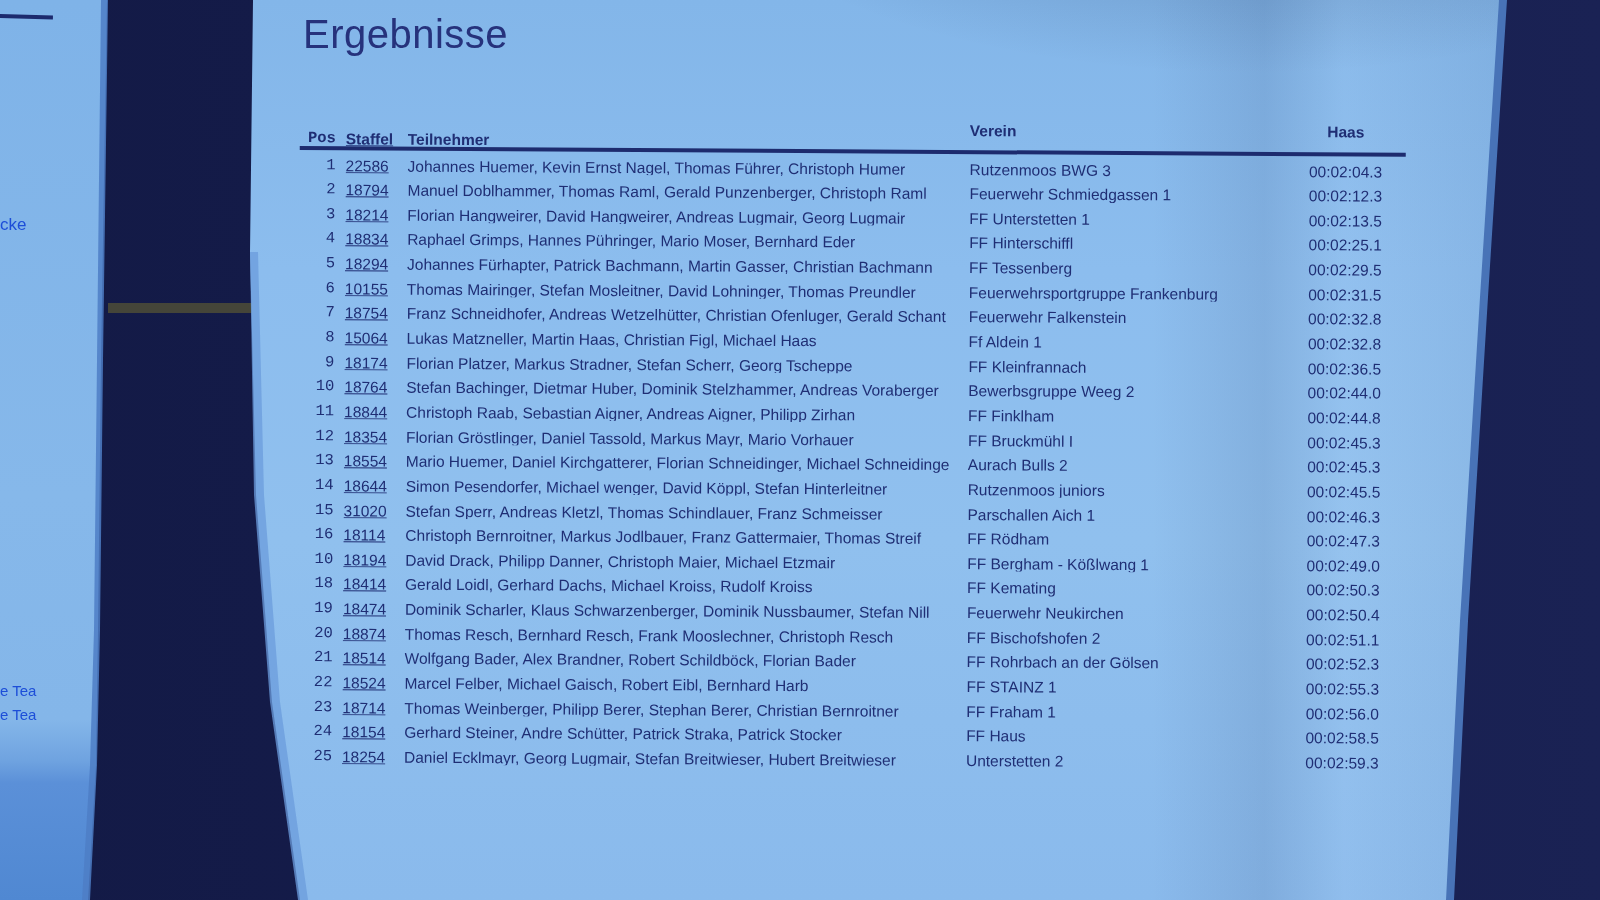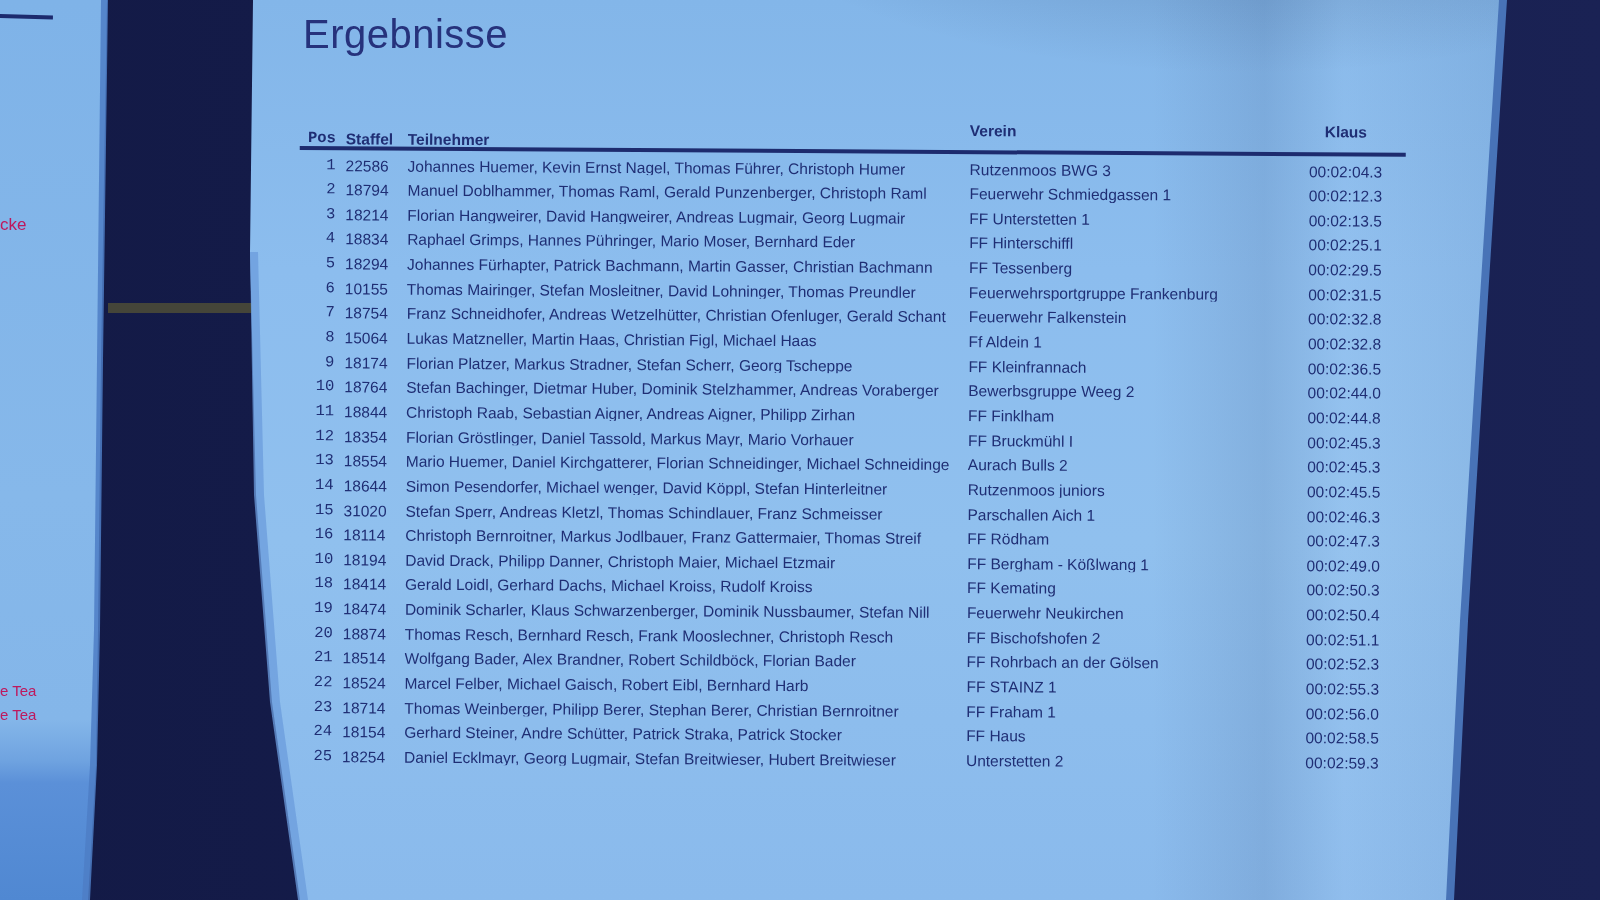--- a/index.html
+++ b/index.html
@@ -50,21 +50,21 @@
   
   .content{z-index:5;color:#1f2e74;}
   .page-title{
     position:absolute;left:303px;top:12px;
     font-size:40px;letter-spacing:.5px;color:#26327c;
   }
   .topleft-line{
     position:absolute;left:0;top:14px;width:53px;height:4px;
     transform:rotate(1.5deg);transform-origin:0 0;
   }
-  .fragment{position:absolute;left:0;white-space:nowrap;color:#be185d;text-align:right;}
+  .fragment{position:absolute;left:0;white-space:nowrap;color:#1d4ed8;text-align:right;}
   .frag-cke{top:215px;font-size:17px;}
   .frag-tea1{top:682px;font-size:15px;}
   .frag-tea2{top:706px;font-size:15px;}
 
   .results{
     position:absolute;left:300px;top:108px;width:1106px;
     transform:rotate(0.35deg);transform-origin:0 0;
     font-size:15.5px;
   }
   .grid{
@@ -72,21 +72,21 @@
     grid-template-columns:46px 62px 562px 316px 120px;
   }
   .header-grid{
     height:38px;align-items:end;
     border-bottom:4px solid #1d2b6e;
     font-weight:bold;
   }
   .rows-grid{grid-auto-rows:24.65px;align-items:center;margin-top:3px;}
   .cell{white-space:nowrap;overflow:hidden;line-height:1;}
   .pos-cell{text-align:right;padding-right:10px;font-family:Liberation Mono, monospace;}
-  .staffel-cell{padding-left:0;}
+  .staffel-cell{padding-left:0;text-decoration:underline;}
   .teilnehmer-cell{}
   .verein-cell{}
   .zeit-cell{text-align:center;}
   .hdr-verein{position:relative;top:-12px;}
   .hdr-zeit{position:relative;top:-13px;text-align:center;}
 </style>
 </head>
 <body>
 
 <div class="layer"></div>
@@ -106,21 +106,21 @@
   <div class="fragment frag-tea2">e Tea</div>
 
   <div class="page-title">Ergebnisse</div>
 
   <div class="results">
     <div class="grid header-grid">
       <div class="cell pos-cell">Pos</div>
       <div class="cell staffel-cell">Staffel</div>
       <div class="cell teilnehmer-cell">Teilnehmer</div>
       <div class="cell verein-cell hdr-verein">Verein</div>
-      <div class="cell zeit-cell hdr-zeit">Klaus</div>
+      <div class="cell zeit-cell hdr-zeit">Haas</div>
     </div>
     <div class="grid rows-grid">
         <div class="cell pos-cell">1</div>
         <div class="cell staffel-cell">22586</div>
         <div class="cell teilnehmer-cell">Johannes Huemer, Kevin Ernst Nagel, Thomas Führer, Christoph Humer</div>
         <div class="cell verein-cell">Rutzenmoos BWG 3</div>
         <div class="cell zeit-cell">00:02:04.3</div>
         <div class="cell pos-cell">2</div>
         <div class="cell staffel-cell">18794</div>
         <div class="cell teilnehmer-cell">Manuel Doblhammer, Thomas Raml, Gerald Punzenberger, Christoph Raml</div>

